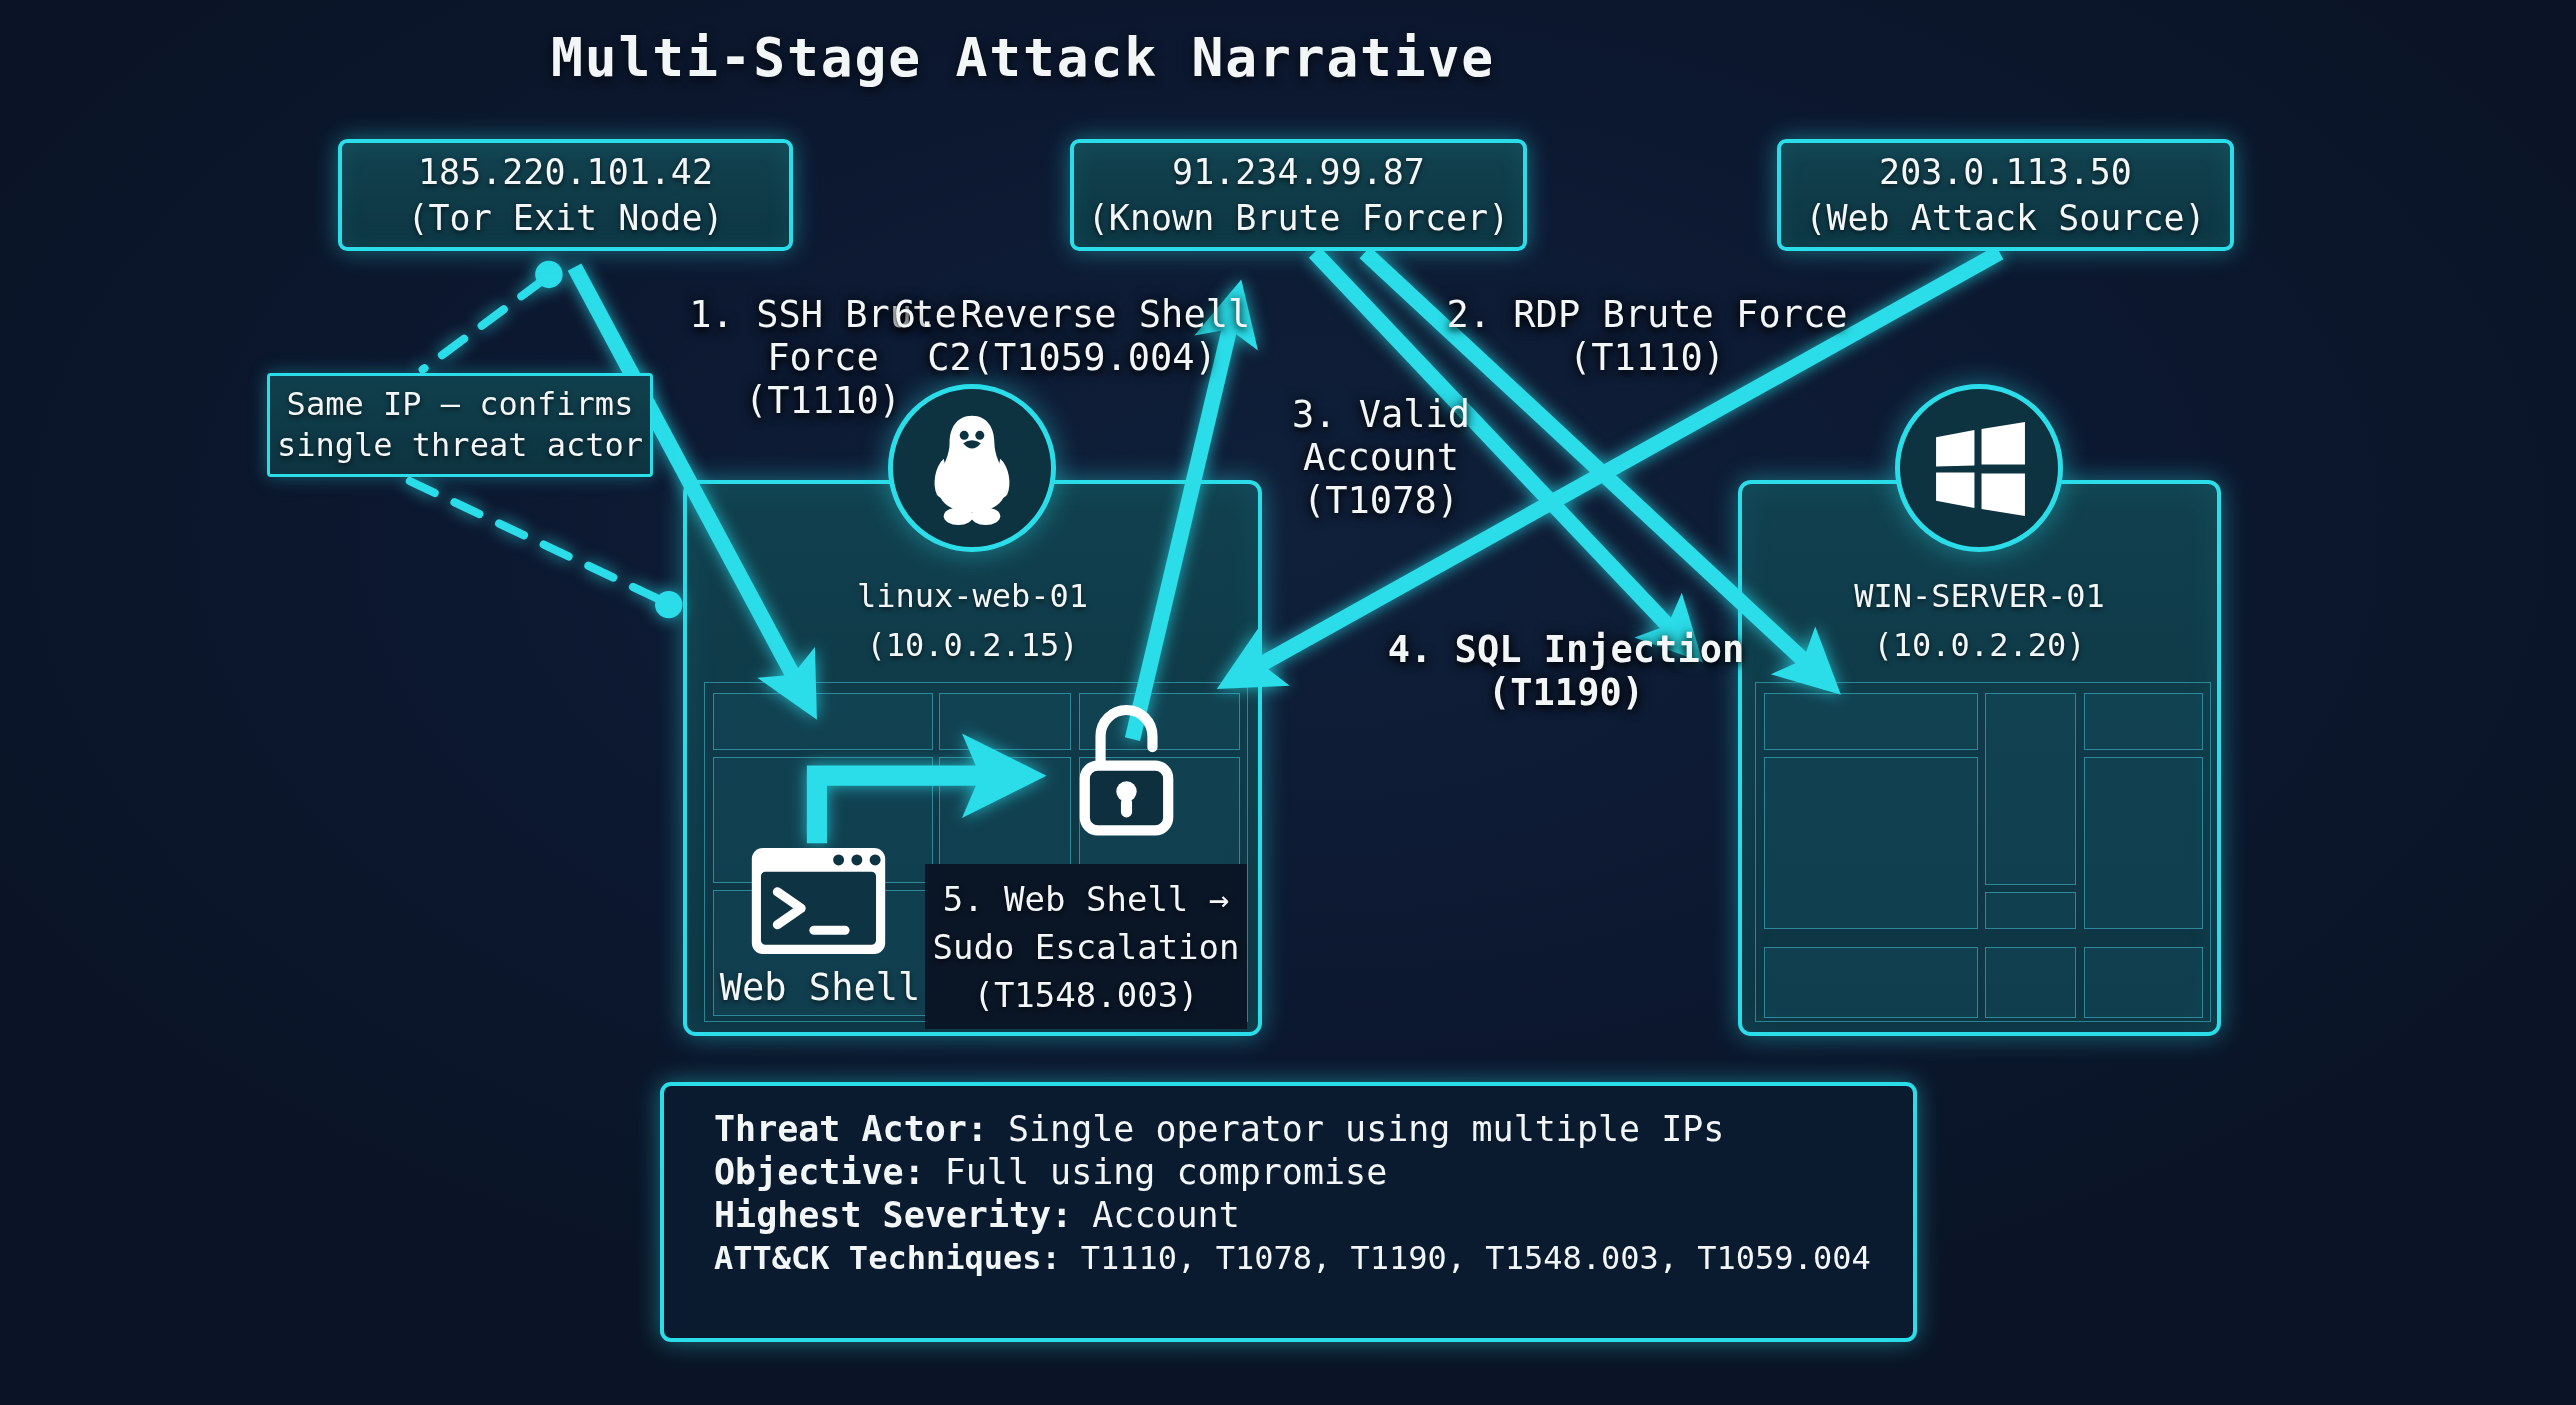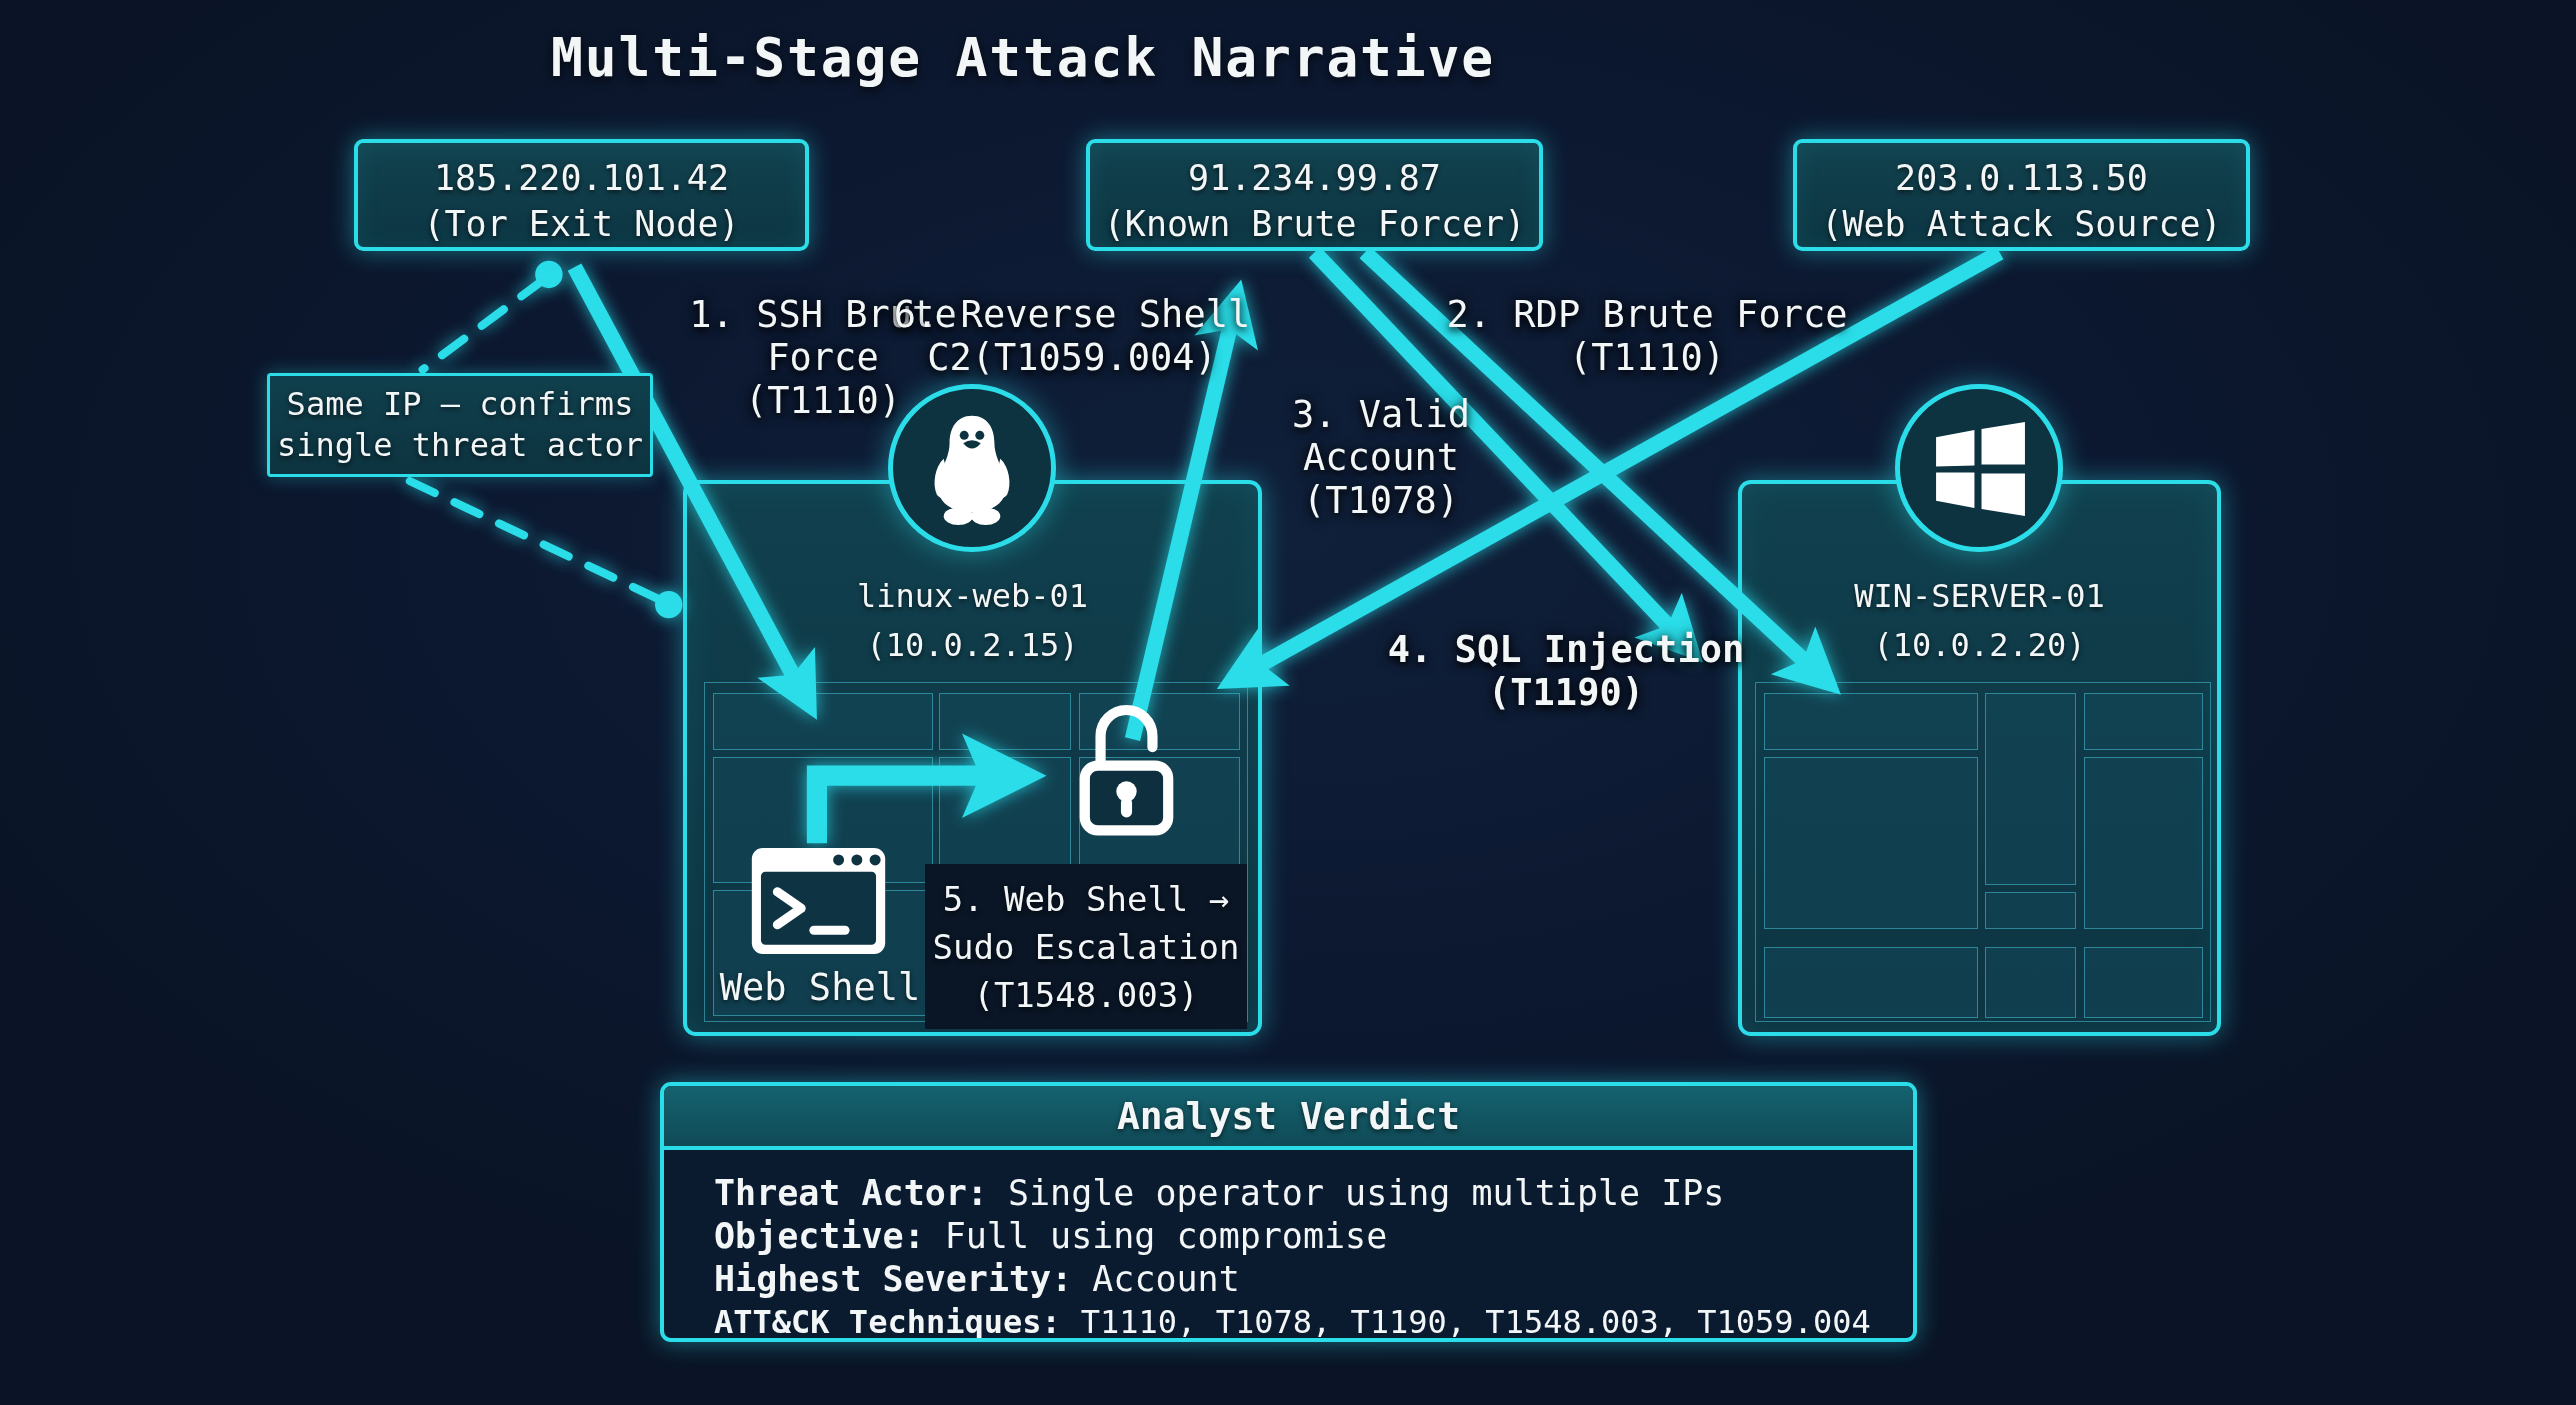--- a/index.html
+++ b/index.html
@@ -23,22 +23,22 @@
     position:absolute;top:27.4px;left:0;width:100%;
     text-align:center;font-size:53px;font-weight:700;letter-spacing:1.8px;
     text-shadow:0 2.7px 9.1px rgba(0,0,0,.7);
   }
 
   .ipbox{
     position:absolute;height:112px;
     background:linear-gradient(180deg,#12424f 0%,#0d3542 100%);
     border:4.6px solid var(--cyan);border-radius:9.1px;
     box-shadow:0 0 24px var(--cyan-soft), inset 0 0 24px rgba(42,221,233,.10);
-    display:flex;flex-direction:column;align-items:center;justify-content:flex-end;
-    font-size:35px;line-height:46px;z-index:6;text-shadow:0 1.8px 5.5px rgba(0,0,0,.65);margin-left:16px;
+    display:flex;flex-direction:column;align-items:center;justify-content:center;
+    font-size:35px;line-height:46px;z-index:6;text-shadow:0 1.8px 5.5px rgba(0,0,0,.65);
   }
   .notebox{
     position:absolute;left:267px;top:373px;width:386px;height:104px;
     background:linear-gradient(180deg,#10404d 0%,#0d3340 100%);
     border:3.7px solid var(--cyan);border-radius:3.7px;
     box-shadow:0 0 18.3px rgba(42,221,233,.35);
     display:flex;flex-direction:column;align-items:center;justify-content:center;
     font-size:32px;line-height:41px;z-index:6;text-shadow:0 1.8px 5.5px rgba(0,0,0,.65);
   }
 
@@ -249,21 +249,20 @@
     <div>(T1190)</div>
   </div>
 
   <div class="darklabel">
     <div>5. Web Shell →</div>
     <div>Sudo Escalation</div>
     <div>(T1548.003)</div>
   </div>
 
   <div class="verdict">
-    <div class="vhead">Analyst Verdict</div>
     <div class="vbody">
       <div class="vrow">
         <span class="vlab">Threat Actor:</span><span class="vval">Single operator using multiple IPs</span>
       </div>
       <div class="vrow">
         <span class="vlab">Objective:</span><span class="vval">Full using compromise</span>
       </div>
       <div class="vrow">
         <span class="vlab">Highest Severity:</span><span class="vval">Account</span>
       </div>

